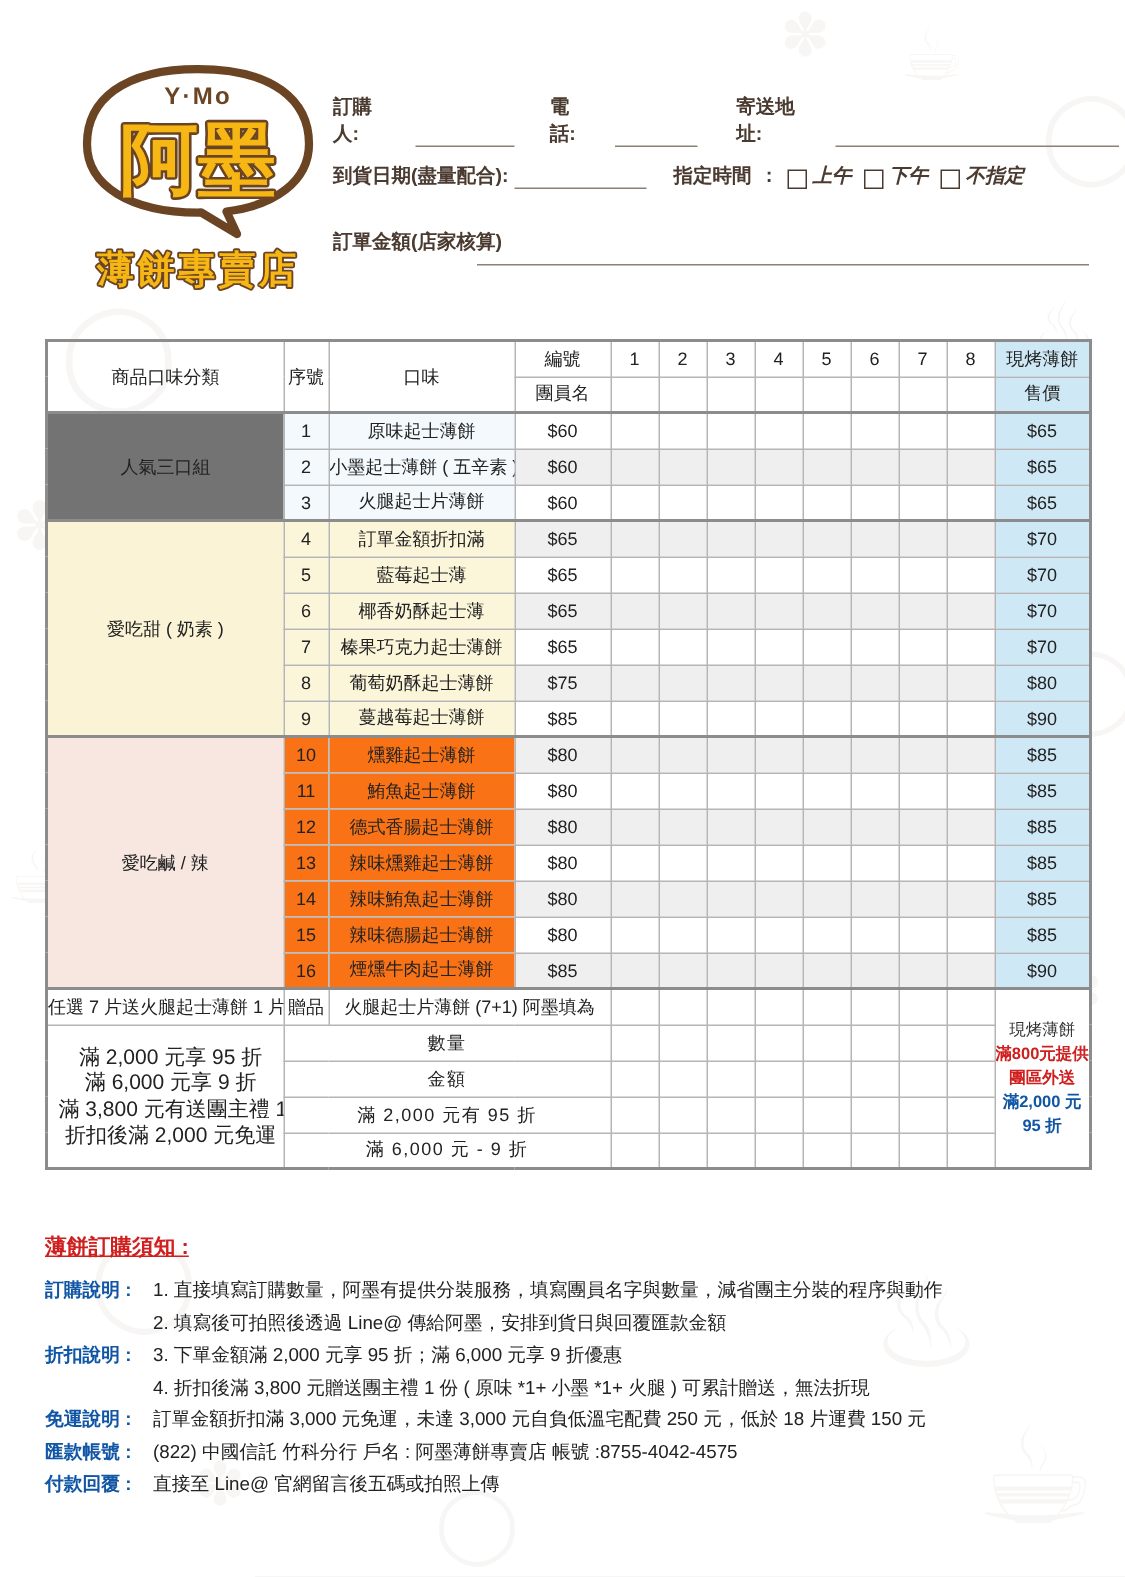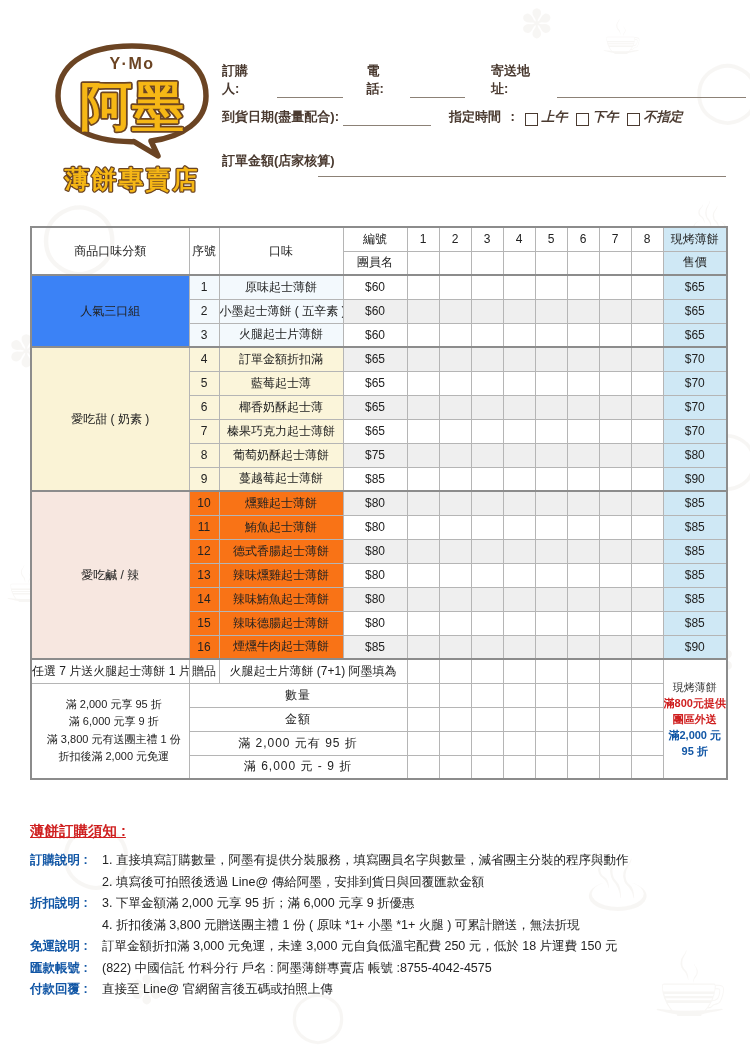--- a/index.html
+++ b/index.html
@@ -22,35 +22,35 @@
 
   
   table.order { position:absolute; left:30px; top:226px; width:696px; border-collapse:collapse; table-layout:fixed; border:2px solid #8c8c8c; }
   table.order td, table.order th { border:1px solid #b5b5b5; font-size:12px; font-weight:normal; text-align:center; color:#222; padding:0; overflow:hidden; white-space:nowrap; }
   table.order tr { height:24px; }
   tr.sep > td, tr.sep > th { border-top:2px solid #8c8c8c; }
   .hnum { font-weight:bold; color:#111; }
   .hblue { background:#cfe8f5; color:#333; }
   th { color:#333; }
   .cat { font-size:12.5px; color:#222; }
-  .catblue { background:#3b82f6; }
+  .catblue { background:#737373; }
   .catcream { background:#faf3d6; }
   .catpink  { background:#f7e7e0; }
   .g1 .no, .g1 .fl { background:#f3f9fd; }
   .g2 .no, .g2 .fl { background:#fbf5da; }
   .g3 .no, .g3 .fl { background:#f97316; }
   .no { font-weight:bold; }
   .fl { text-align:left; padding-left:8px;margin-left:36px; }
   .pr { font-weight:bold; color:#111; }
   .alt .pr, .alt .m { background:#efefef; }
   .sale { background:#cfe8f5; font-weight:bold; color:#111; }
   .giftL { font-size:11px; }
   .giftT { text-align:left; padding-left:10px; }
   .disc { text-align:left; vertical-align:middle; }
-  .disc div { font-size:11px; line-height:17.5px; padding-left:7px; color:#222; white-space:nowrap; }
+  .disc div { font-size:14px; line-height:17.5px; padding-left:7px; color:#222; white-space:nowrap; }
   .rnote { vertical-align:middle; background:#fff; }
   .rnote div { font-size:11px; line-height:16px; white-space:nowrap; }
   .rn-k { color:#333; }
   .rn-r { color:#cf1f1f; font-weight:bold; }
   .rn-b { color:#1156a5; font-weight:bold; }
   tr.brow { height:26px; }
   .plabel { font-weight:bold; font-size:14px; letter-spacing:1px; }
   .blue { color:#1156a5; }
   .red { color:#cf1f1f; }
 

